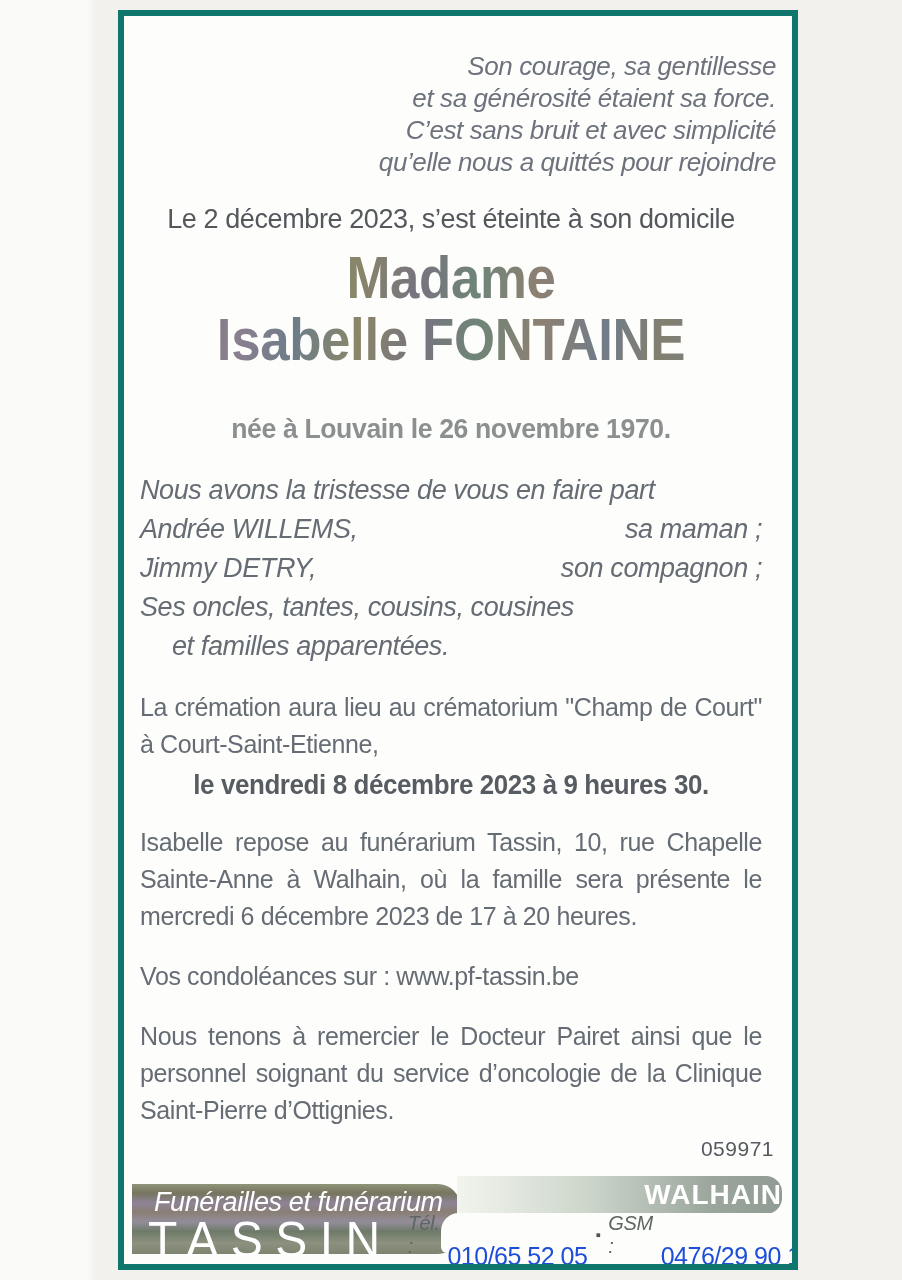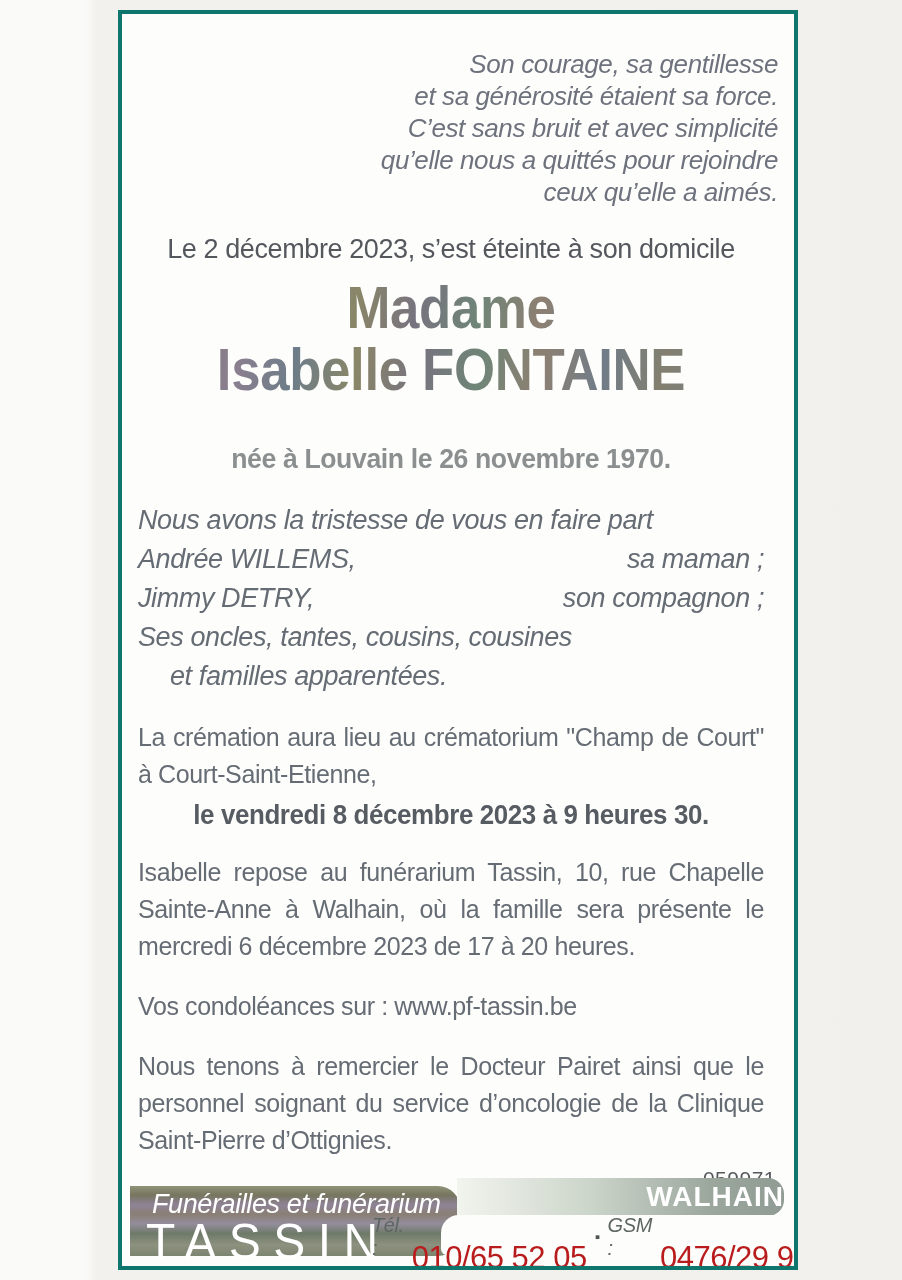--- a/index.html
+++ b/index.html
@@ -8,21 +8,21 @@
     font-family: "Liberation Sans", sans-serif;
     background: linear-gradient(90deg, #fafaf8 0px, #fafaf8 86px, #f2f1ed 96px, #f1f0ec 100%);
     position: relative;
     letter-spacing: -0.4px;
   }
   .card {
     position: absolute;
     left: 118px; top: 10px;
     width: 680px; height: 1260px;
     background: #fdfdfc;
-    border: 4px solid #0f766e;
+    border: 6px solid #0f766e;
     overflow: hidden;
   }
   .content { padding: 30px 30px 0 16px; }
 
   
   .epigraph {
     text-align: right;
     font-style: italic;
     font-size: 26px;
     line-height: 32px;
@@ -163,22 +163,22 @@
     justify-content: center;
     gap: 8px;
     padding-top: 3px;
   }
   .phone-label {
     font-style: italic;
     font-size: 20px;
     color: #5d6662;
   }
   .phone-num {
-    font-size: 31px;
-    color: #b91c1c;
+    font-size: 25px;
+    color: #1d4ed8;
     letter-spacing: -0.5px;
     white-space: nowrap;
     margin-top: 43px;
   }
   .phone-sep {
     font-size: 15px;
     color: #4e564f;
     align-self: center;
   }
 </style>
@@ -186,21 +186,20 @@
 <body>
 
 <div class="card">
   <div class="content">
 
     <div class="epigraph">
       <div>Son courage, sa gentillesse</div>
       <div>et sa générosité étaient sa force.</div>
       <div>C’est sans bruit et avec simplicité</div>
       <div>qu’elle nous a quittés pour rejoindre</div>
-      <div>ceux qu’elle a aimés.</div>
     </div>
 
     <div class="intro">Le 2 décembre 2023, s’est éteinte à son domicile</div>
 
     <div class="title-block">
       <div class="title-line holo">Madame</div>
       <div class="title-line holo">Isabelle FONTAINE</div>
     </div>
 
     <div class="birth">née à Louvain le 26 novembre 1970.</div>

